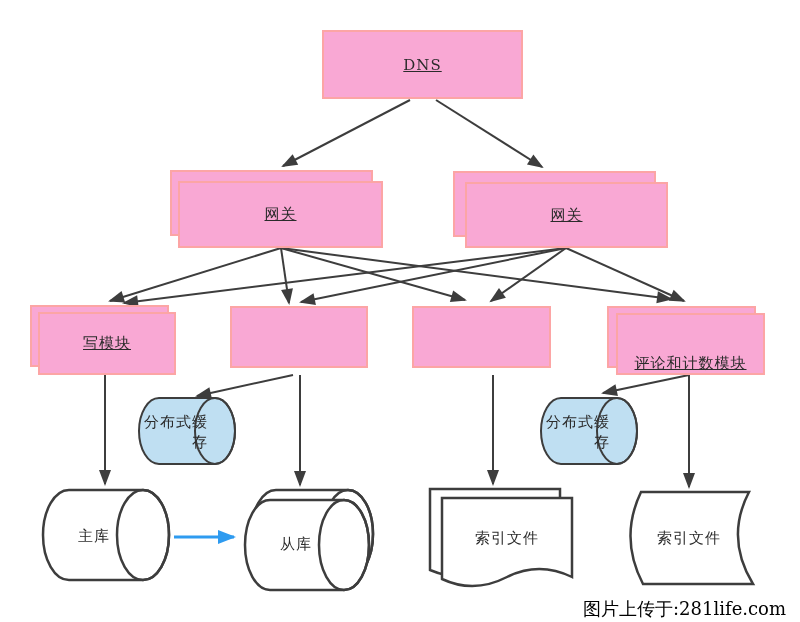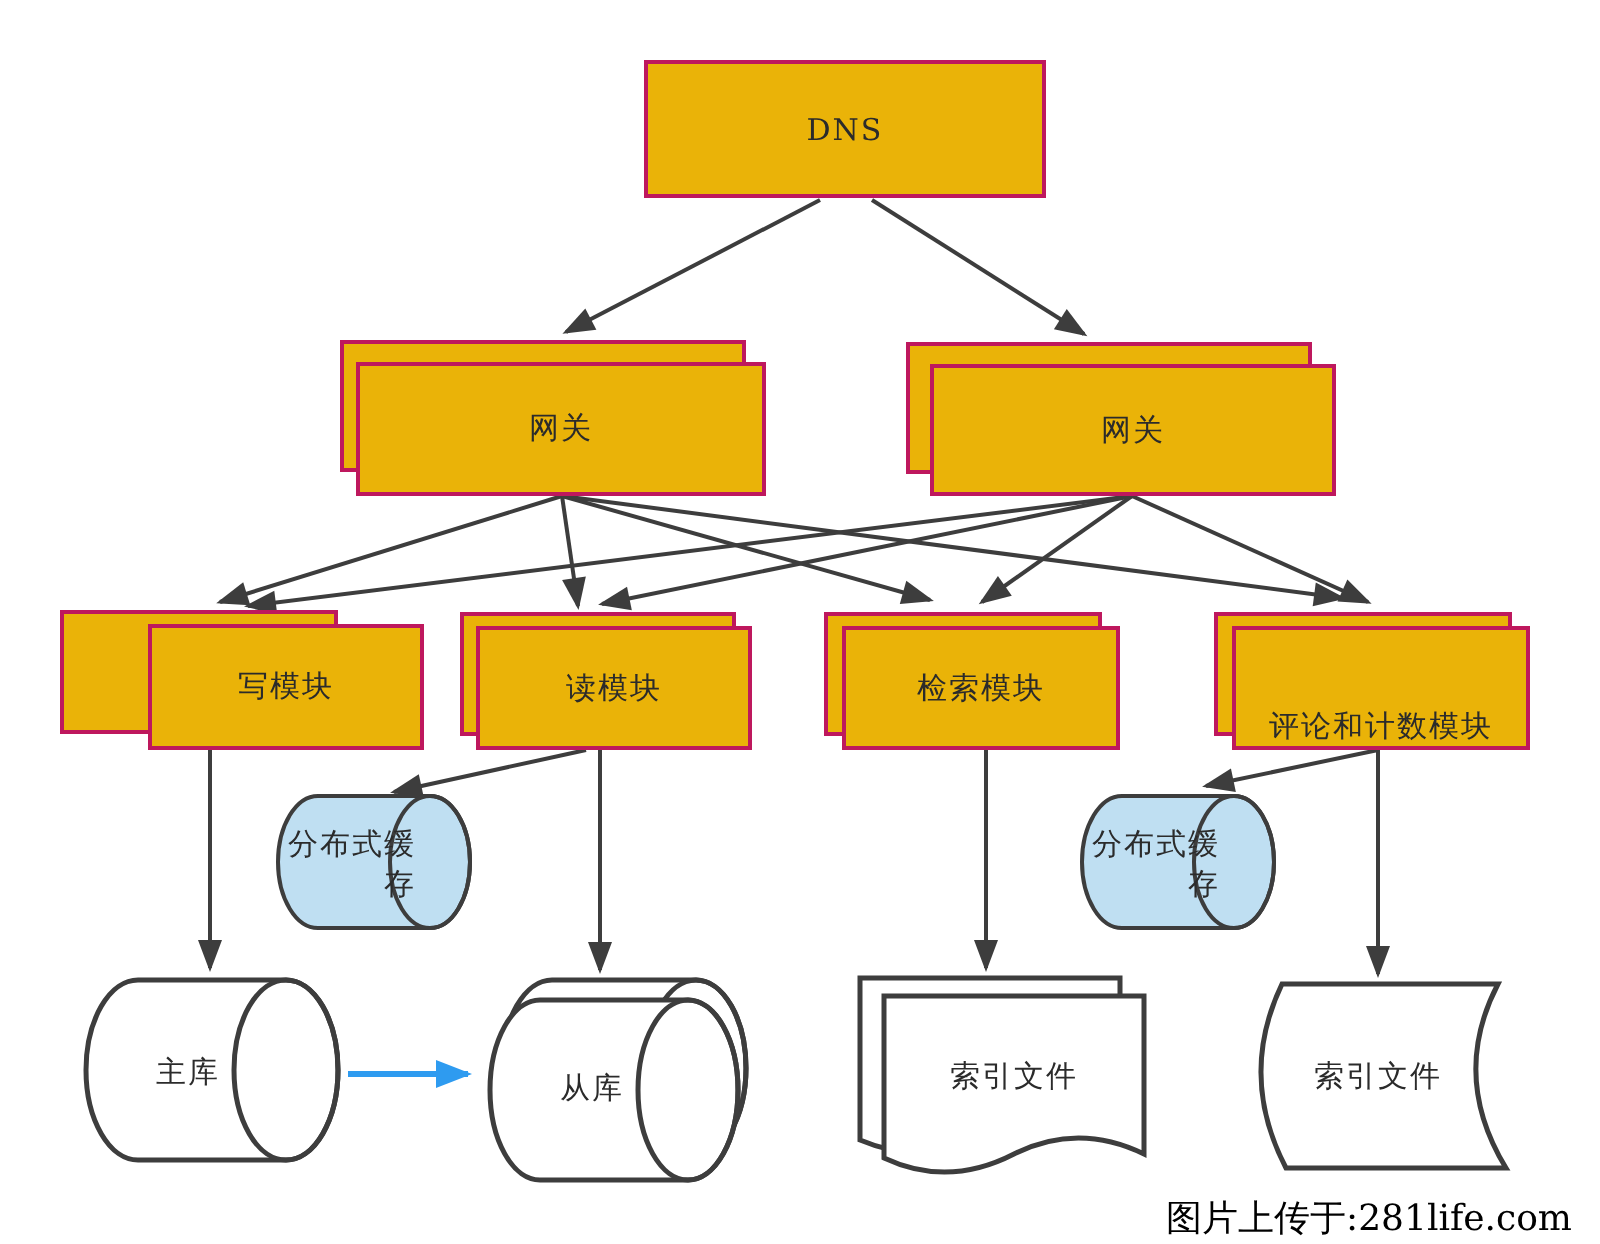--- a/index.html
+++ b/index.html
@@ -6,21 +6,21 @@
   #canvas{
     position:relative;
     width:800px;height:622px;
     background:#ffffff;
     font-family:"DejaVu Serif","Liberation Serif",serif;
     color:#2b2b2b;
     overflow:hidden;
   }
   .edges{position:absolute;left:0;top:0;width:800px;height:622px;overflow:visible;}
   
-  .node-box{position:absolute;box-sizing:border-box;border:2px solid #be185d;background:#eab308;}
+  .node-box{position:absolute;box-sizing:border-box;border:2px solid #fca5a5;background:#f9a8d4;text-decoration:underline;}
   .front{display:flex;align-items:center;justify-content:center;font-size:15px;letter-spacing:1px;}
   .shape{position:absolute;overflow:visible;}
   .shape-label{
     position:absolute;display:flex;align-items:center;justify-content:center;
     text-align:right;font-size:15px;letter-spacing:1px;line-height:1.35;
     pointer-events:none;
   }
   .watermark{
     position:absolute;right:14px;top:597px;
     font-size:18px;color:#000000;letter-spacing:0;
@@ -73,33 +73,27 @@
   <div class="node-box front" style="left:178px;top:181px;width:205px;height:67px;">
     <span>网关</span>
   </div>
 
   <div class="node-box" style="left:453px;top:171px;width:203px;height:66px;"></div>
   <div class="node-box front" style="left:465px;top:182px;width:203px;height:66px;">
     <span>网关</span>
   </div>
 
   <div class="node-box" style="left:30px;top:305px;width:139px;height:62px;"></div>
-  <div class="node-box front" style="left:38px;top:312px;width:138px;height:63px;margin-left:36px;">
+  <div class="node-box front" style="left:38px;top:312px;width:138px;height:63px;">
     <span>写模块</span>
   </div>
 
   <div class="node-box" style="left:230px;top:306px;width:138px;height:62px;"></div>
-  <div class="node-box front" style="left:238px;top:313px;width:138px;height:62px;">
-    <span>读模块</span>
-  </div>
 
   <div class="node-box" style="left:412px;top:306px;width:139px;height:62px;"></div>
-  <div class="node-box front" style="left:421px;top:313px;width:139px;height:62px;">
-    <span>检索模块</span>
-  </div>
 
   <div class="node-box" style="left:607px;top:306px;width:149px;height:62px;"></div>
   <div class="node-box front" style="left:616px;top:313px;width:149px;height:62px;align-items:flex-end;">
     <span>评论和计数模块</span>
   </div>
 
   <svg class="shape" style="left:138px;top:397px;" width="100" height="70">
     <path d="M21 1 H77 A20 33 0 0 1 77 67 H21 A20 33 0 0 1 21 1 Z" fill="#bfdff2" stroke="#3d3d3d" stroke-width="2"></path>
     <ellipse cx="77" cy="34" rx="20" ry="33" fill="none" stroke="#3d3d3d" stroke-width="2"></ellipse>
   </svg>

